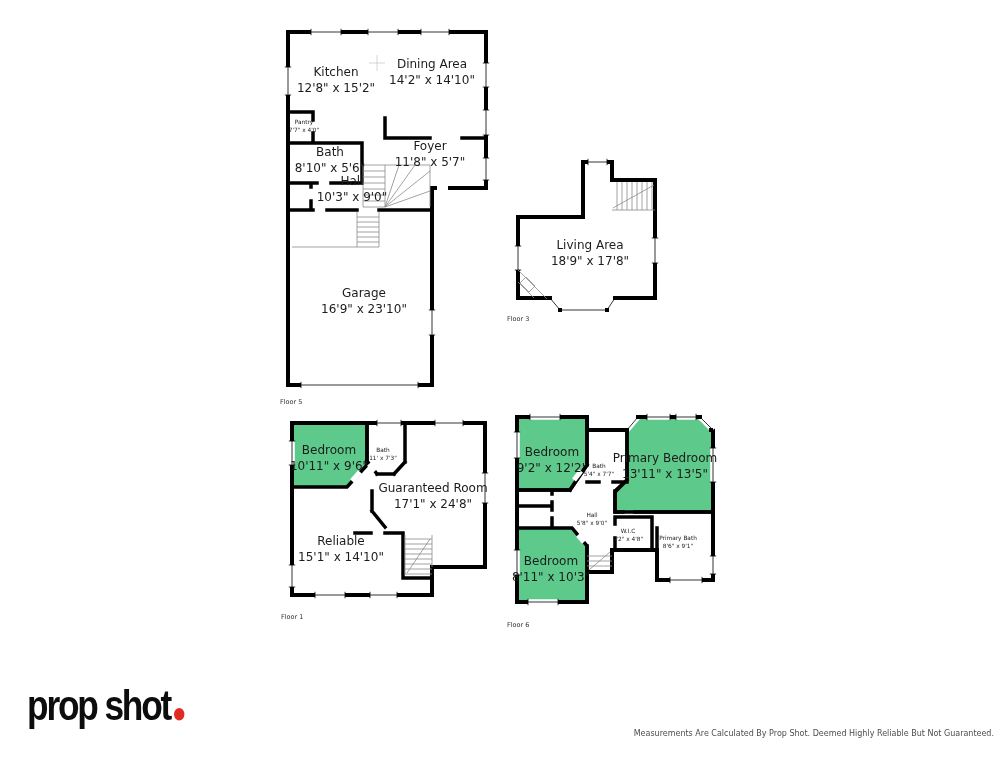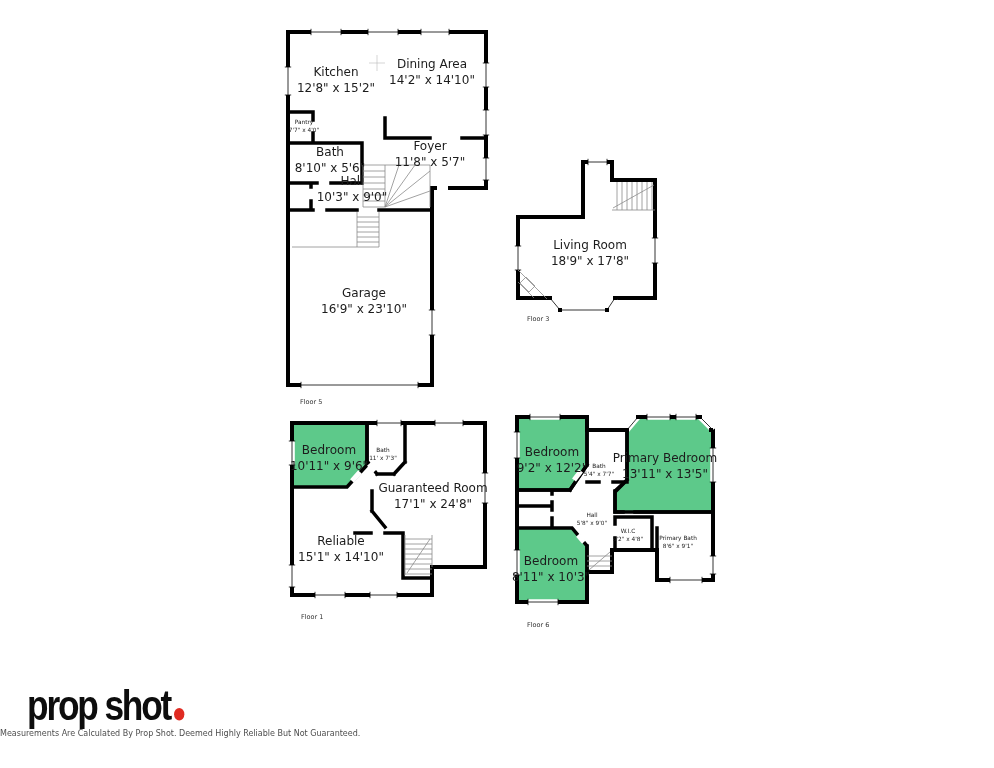--- a/index.html
+++ b/index.html
@@ -11,27 +11,27 @@
   .wall2{fill:none;stroke:#000;stroke-width:3.5;stroke-linecap:square;}
   .groom{fill:#5dc98a;stroke:#000;stroke-width:3.5;stroke-linejoin:miter;}
   .wcover{fill:none;stroke:#fff;stroke-width:5.6;stroke-linecap:butt;}
   .wline{fill:none;stroke:#000;stroke-width:0.8;}
   .dgap{fill:none;stroke:#fff;stroke-width:5;stroke-linecap:butt;}
   .thin{fill:none;stroke:#8a8a8a;stroke-width:0.8;}
   .thin2{fill:none;stroke:#b8b8b8;stroke-width:0.6;}
   .post{fill:#000;}
   .room-label{position:absolute;transform:translate(-50%,-50%);text-align:center;
       font-size:12px;line-height:1.3;color:#1c1c1c;white-space:nowrap;}
-  .floor-tag{position:absolute;font-size:6.5px;color:#333;margin-left:20px;}
+  .floor-tag{position:absolute;font-size:6.5px;color:#333;}
   .logo{position:absolute;left:27px;top:682px;font-family:"Liberation Sans",sans-serif;
       font-weight:bold;font-size:41px;letter-spacing:-2.5px;color:#0d0d0d;
       transform:scaleX(0.86) scaleY(1.04);transform-origin:left top;white-space:nowrap;}
   .logo .dot{display:inline-block;width:12px;height:12px;border-radius:50%;
       background:#e02b22;margin-left:4px;}
-  .disclaimer{position:absolute;left:0;right:0;top:729px;text-align:left;
+  .disclaimer{position:absolute;left:0;right:0;top:729px;text-align:right;
       font-size:8px;color:#4d4d4d;}
 </style>
 </head>
 <body>
 
 <div class="plan" style="left:283px;top:25px;width:210px;height:390px">
   <svg width="210" height="390" viewBox="0 0 210 390">
     <g>
       <path class="wall" d="M5,7 H203 V163 H167 M152,163 H149 V360 H5 V7"></path>
       <path class="wall2" d="M5,87 H30 M30,87 V95 M30,108 V118 M5,118 H79 M79,118 V158 M79,158 H48 M34,158 H5 M28,158 V162 M28,176 V185 M5,185 H30 M44,185 H74 M96,185 H149 M102,93 V113 M102,113 H147 M179,113 H203"></path>
@@ -91,21 +91,21 @@
     </g>
     <g>
       <path class="thin" d="M102,52 H145 M107,24 V52 M112,24 V52 M117,24 V52 M122,24 V52 M127,24 V52 M132,24 V52 M137,24 V52 M142,24 V52 M103,50 L144,27"></path>
     </g>
     <g>
       <path class="thin" d="M8,112 L37,141 M8,124 L24,140"></path>
       <polygon class="thin" points="16,119 25,128 19,134 10,125"></polygon>
     </g>
   </svg>
   <div class="room-label" style="left:80px;top:96px">
-    <span>Living Room</span><br>
+    <span>Living Area</span><br>
     <span>18'9" x 17'8"</span>
   </div>
   <div class="floor-tag" style="left:-3px;top:157px">Floor 3</div>
 </div>
 
 <div class="plan" style="left:285px;top:415px;width:205px;height:205px">
   <svg width="205" height="205" viewBox="0 0 205 205">
     <polygon class="groom" points="7,8 82,8 82,50 62,72 7,72"></polygon>
     <g>
       <path class="wall" d="M7,8 H200 V152 H147 V180 H7 V8"></path>

